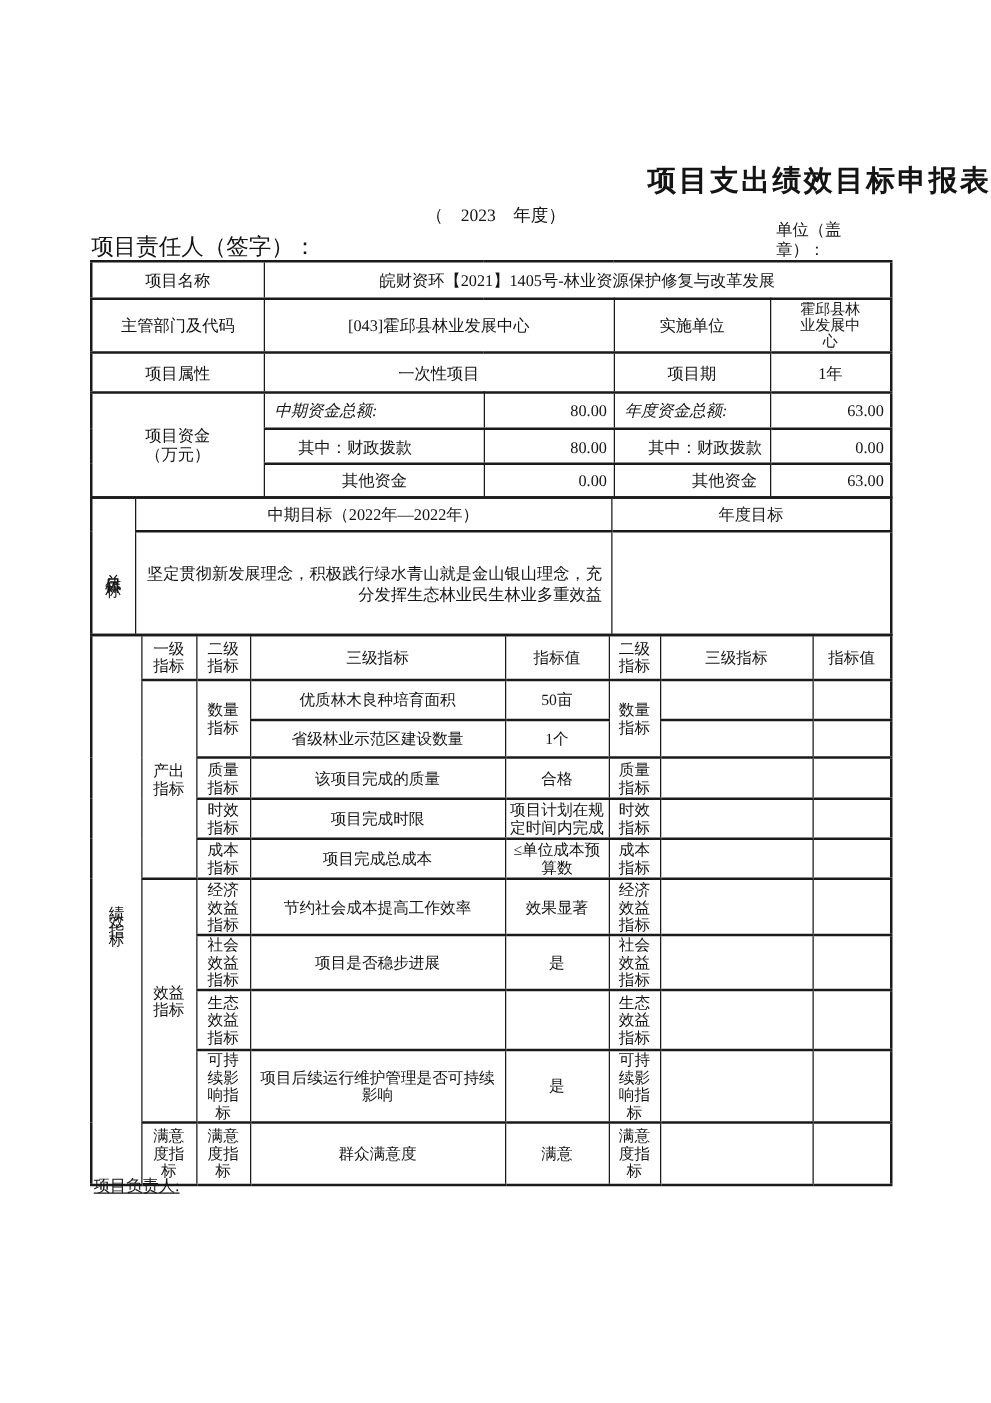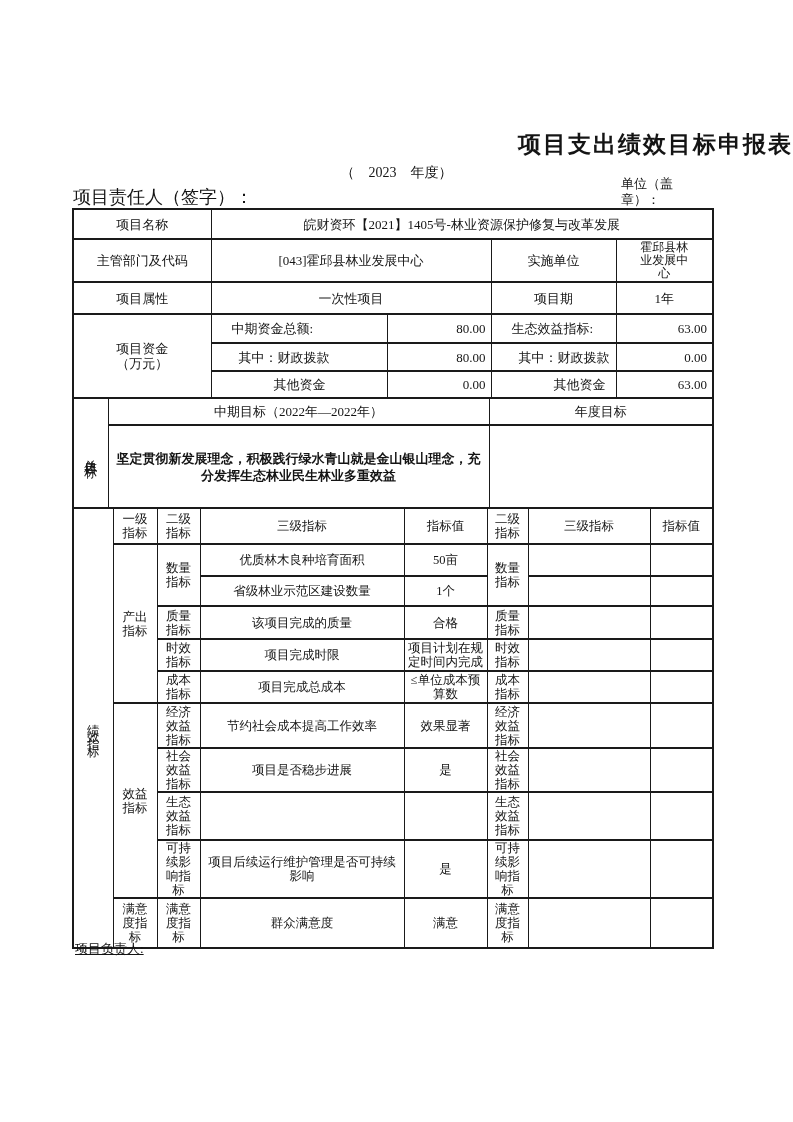--- a/index.html
+++ b/index.html
@@ -41,28 +41,28 @@
     border: 1px solid #1a1a1a;
     border-top-width: 2px; border-bottom-width: 2px;
     font-size: 13px; line-height: 15px;
     text-align: center; vertical-align: middle;
     padding: 1px 4px;
     overflow: hidden;
     word-break: break-all;
   }
   .t3 td { font-size: 12.5px; line-height: 14px; }
   .right  { text-align: right; padding-right: 5px; }
-  .goal-text { text-align: center; padding: 8px 7px; line-height: 17px; font-weight: bold; }
+  .goal-text { text-align: right; padding: 8px 7px; line-height: 17px; }
   .ind-2 { padding: 0 5px; }       
   .vtext {
     writing-mode: vertical-rl; text-orientation: upright;
     margin: 0 auto; letter-spacing: 2px;
   }
   .vtext.wide { letter-spacing: 7px; }
-  .fund-l1 { text-align: left; padding-left: 20px; }
+  .fund-l1 { text-align: left; padding-left: 8px; font-style: italic; }
   .fund-l2 { text-align: left; padding-left: 27px; }
   .fund-l3 { text-align: left; padding-left: 62px; }
   .footer-line {
     position: absolute; top: 940px; left: 75px; font-size: 13px; text-decoration: underline;
   }
 </style>
 </head>
 <body>
 
 <div class="page">
@@ -99,21 +99,21 @@
         <td>项目期</td>
         <td>1年</td>
       </tr>
       <tr style="height:29px">
         <td rowspan="3">
           <div>项目资金</div>
           <div>（万元）</div>
         </td>
         <td class="fund-l1">中期资金总额:</td>
         <td class="right">80.00</td>
-        <td class="fund-l1">生态效益指标:</td>
+        <td class="fund-l1">年度资金总额:</td>
         <td class="right">63.00</td>
       </tr>
       <tr style="height:28px">
         <td class="fund-l2">其中：财政拨款</td>
         <td class="right">80.00</td>
         <td class="fund-l2">其中：财政拨款</td>
         <td class="right">0.00</td>
       </tr>
       <tr style="height:27px">
         <td class="fund-l3">其他资金</td>

